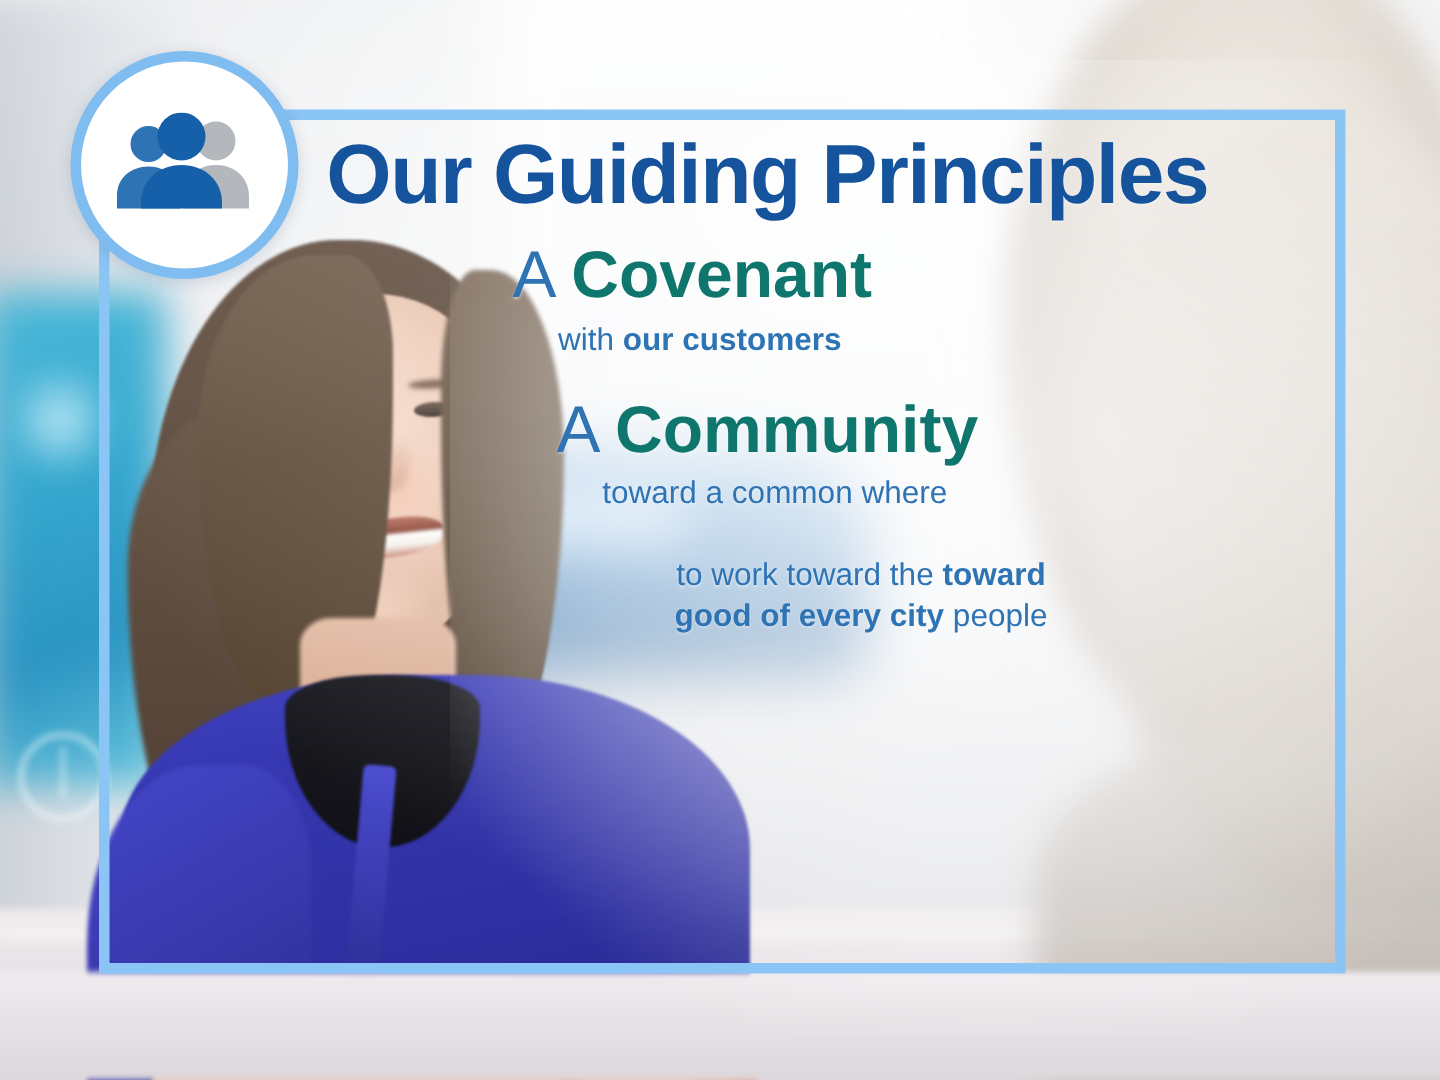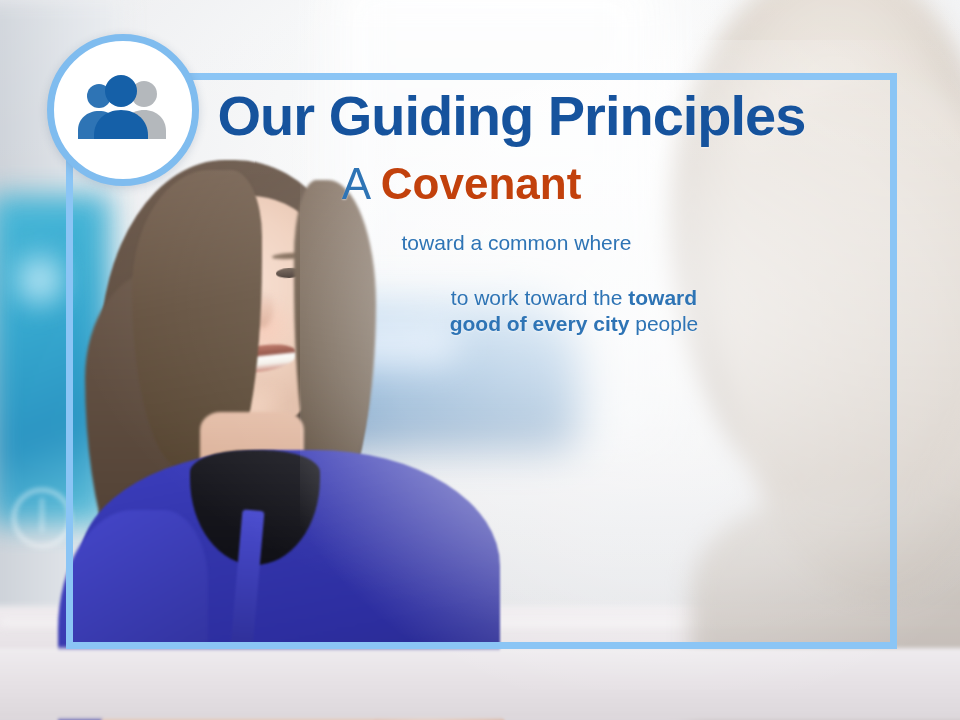--- a/index.html
+++ b/index.html
@@ -269,21 +269,21 @@
   }
   .principle{text-align:center;}
   .p1{margin-top:16px;}
   .p2{margin-top:22px;}
   .p3{margin-top:28px;}
 
   .p-head{
     font-size:44px;line-height:1.08;color:#2e74b5;font-weight:400;
     text-shadow:0 1px 2px rgba(255,255,255,.5);
   }
-  .p-head .strong{font-weight:800;color:#c2410c;}
+  .p-head .strong{font-weight:800;color:#0f766e;}
   .p-sub{
     font-size:21px;line-height:1.28;color:#2e74b5;font-weight:400;margin-top:6px;
     text-shadow:0 1px 2px rgba(255,255,255,.5);
   }
   .p-sub b{font-weight:800;}
   .p1 .p-head{padding-right:40px;}
   .p1 .p-sub{padding-right:30px;}
   .p2 .p-head{padding-left:60px;}
   .p2 .p-sub{padding-left:70px;}
   .p3 .p-head{padding-left:130px;}
@@ -350,23 +350,30 @@
   <div class="frame"></div>
 
   <div class="content">
     <h1 class="title">Our Guiding Principles</h1>
 
     <div class="principle p1">
       <div class="p-head">
         <span>A</span>
         <span class="strong">Covenant</span>
       </div>
+      <div class="p-sub">
+        <span>with </span><b>our customers</b><span></span>
+      </div>
     </div>
 
     <div class="principle p2">
+      <div class="p-head">
+        <span>A</span>
+        <span class="strong">Community</span>
+      </div>
       <div class="p-sub">
         <div class="nowrap"><span>toward a common where</span><b></b><span></span></div>
       </div>
     </div>
 
     <div class="principle p3">
       <div class="p-sub">
         <div class="nowrap"><span>to work toward the </span><b>toward</b><span></span></div>
         <div class="nowrap"><span></span><b>good of every city</b><span> people</span></div>
       </div>

